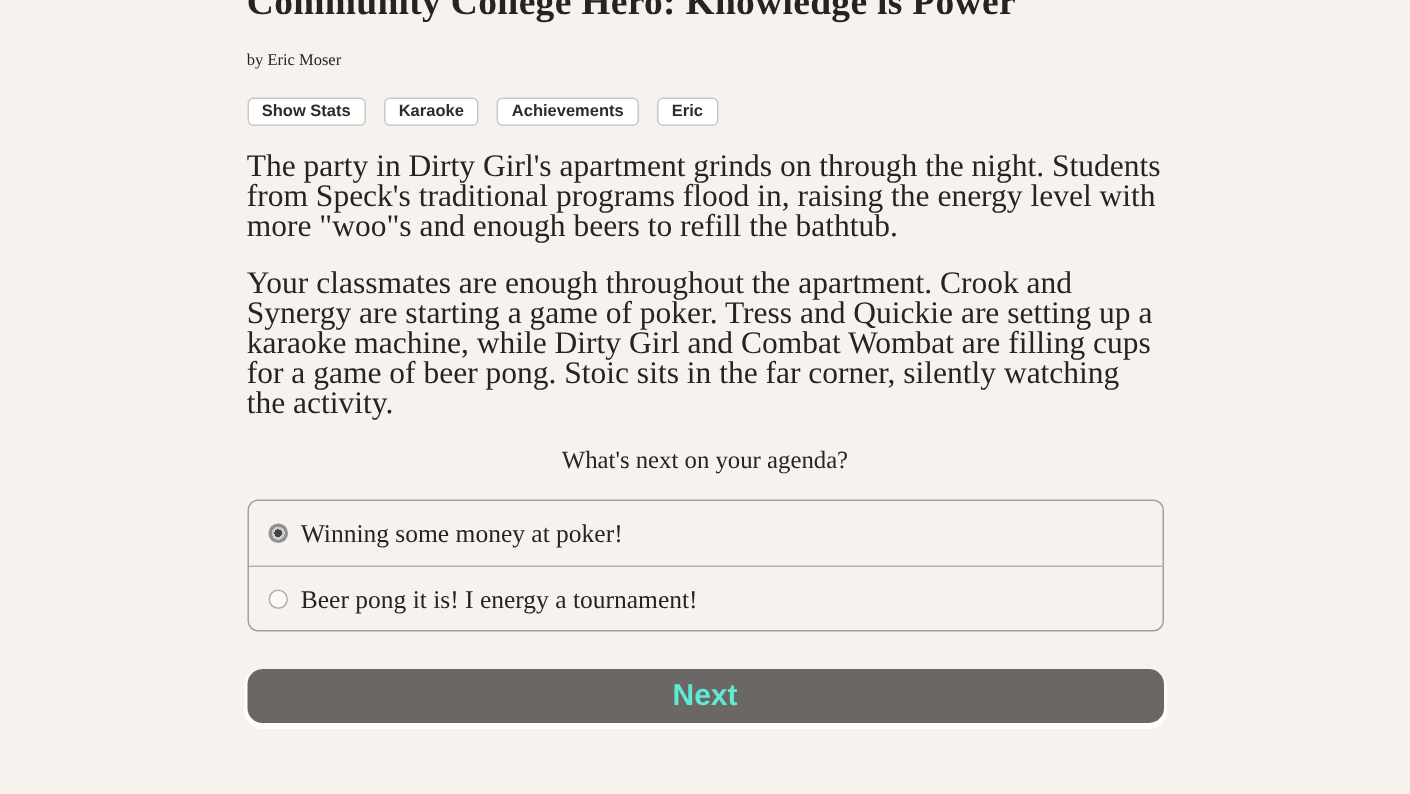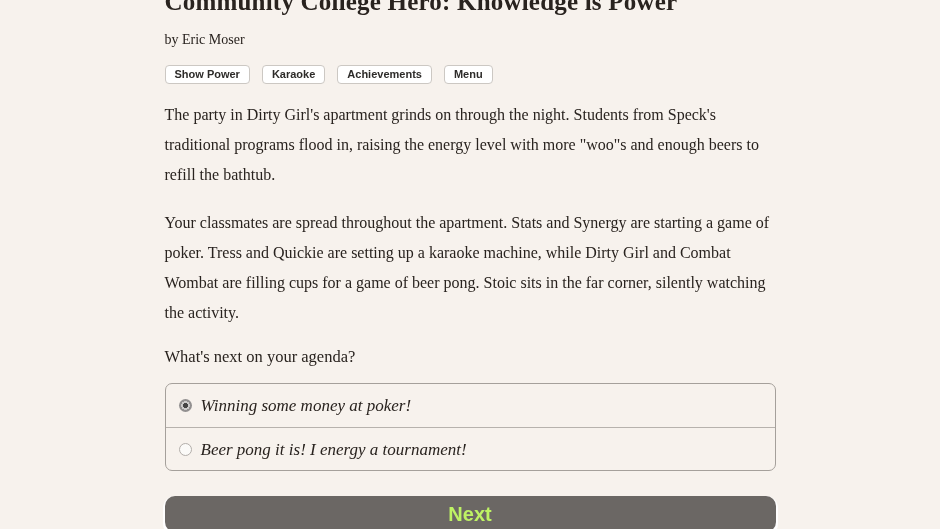--- a/index.html
+++ b/index.html
@@ -24,21 +24,21 @@
   }
   .game-title{
     font-size:25px;
     line-height:30px;
     font-weight:600;
     margin:-13px 0 0 0;
     letter-spacing:0.2px;
     white-space:nowrap;
   }
   .byline{
-    font-size:14px;
+    font-size:11px;
     line-height:20px;
     margin-top:13px;
   }
   .toolbar{
     margin-top:15px;
     display:flex;
     gap:12px;
   }
   .toolbar-btn{
     font-family:"Liberation Sans", sans-serif;
@@ -46,44 +46,44 @@
     font-weight:bold;
     color:#2d2b29;
     background:#ffffff;
     border:1px solid #ccc8c3;
     border-radius:4px;
     padding:2px 9px;
     line-height:13px;
     cursor:pointer;
   }
   .story-paragraph{
-    font-size:16px;
-    line-height:30px;
+    font-size:21px;
+    line-height:20px;
     margin:18px 0 0 0;
   }
   .story-paragraph.first{margin-top:16px;}
   .story-prompt{
     font-size:16.5px;
     line-height:21px;
     margin:18px 0 0 0;
+    text-align:center;
   }
   .choice-box{
     margin-top:16px;
     border:1px solid var(--box-border);
     border-radius:7px;
     background:var(--bg);
     overflow:hidden;
   }
   .choice-row{
     display:flex;
     align-items:center;
     height:43px;
     padding:0 13px;
     cursor:pointer;
-    font-style:italic;
   }
   .choice-row + .choice-row{
     border-top:1px solid var(--divider);
   }
   .radio{
     width:13px;height:13px;
     border-radius:50%;
     flex:0 0 13px;
     margin-right:9px;
     background:#fbfaf8;
@@ -99,45 +99,45 @@
   }
   .next-button{
     display:block;
     width:100%;
     height:36px;
     margin-top:25px;
     background:var(--next-bg);
     border:none;
     border-radius:10px;
     box-shadow:0 2px 0 2px rgba(255,255,255,0.9);
-    color:#bef264;
+    color:#5eead4;
     font-family:"Liberation Sans", sans-serif;
     font-size:20px;
     font-weight:bold;
     cursor:pointer;
   }
 </style>
 </head>
 <body>
 
 <div class="page-content">
 
   <h1 class="game-title">Community College Hero: Knowledge is Power</h1>
 
   <div class="byline">by Eric Moser</div>
 
   <div class="toolbar">
-    <button class="toolbar-btn">Show Power</button>
+    <button class="toolbar-btn">Show Stats</button>
     <button class="toolbar-btn">Karaoke</button>
     <button class="toolbar-btn">Achievements</button>
-    <button class="toolbar-btn">Menu</button>
+    <button class="toolbar-btn">Eric</button>
   </div>
 
   <p class="story-paragraph first">The party in Dirty Girl's apartment grinds on through the night. Students from Speck's traditional programs flood in, raising the energy level with more "woo"s and enough beers to refill the bathtub.</p>
-  <p class="story-paragraph">Your classmates are spread throughout the apartment. Stats and Synergy are starting a game of poker. Tress and Quickie are setting up a karaoke machine, while Dirty Girl and Combat Wombat are filling cups for a game of beer pong. Stoic sits in the far corner, silently watching the activity.</p>
+  <p class="story-paragraph">Your classmates are enough throughout the apartment. Crook and Synergy are starting a game of poker. Tress and Quickie are setting up a karaoke machine, while Dirty Girl and Combat Wombat are filling cups for a game of beer pong. Stoic sits in the far corner, silently watching the activity.</p>
   <p class="story-prompt">What's next on your agenda?</p>
 
   <div class="choice-box">
     <div class="choice-row">
       <span class="radio checked"></span>
       <span class="choice-label">Winning some money at poker!</span>
     </div>
     <div class="choice-row">
       <span class="radio"></span>
       <span class="choice-label">Beer pong it is! I energy a tournament!</span>

